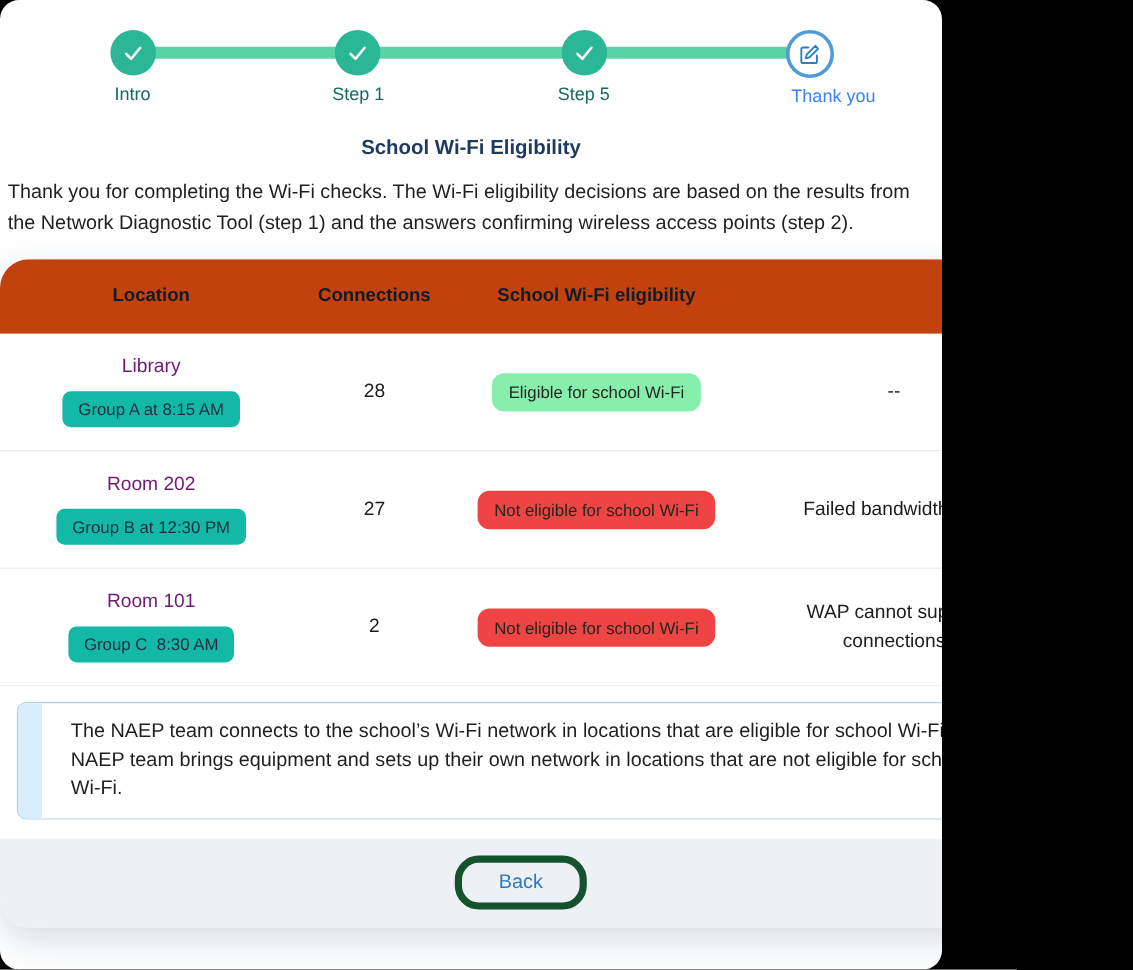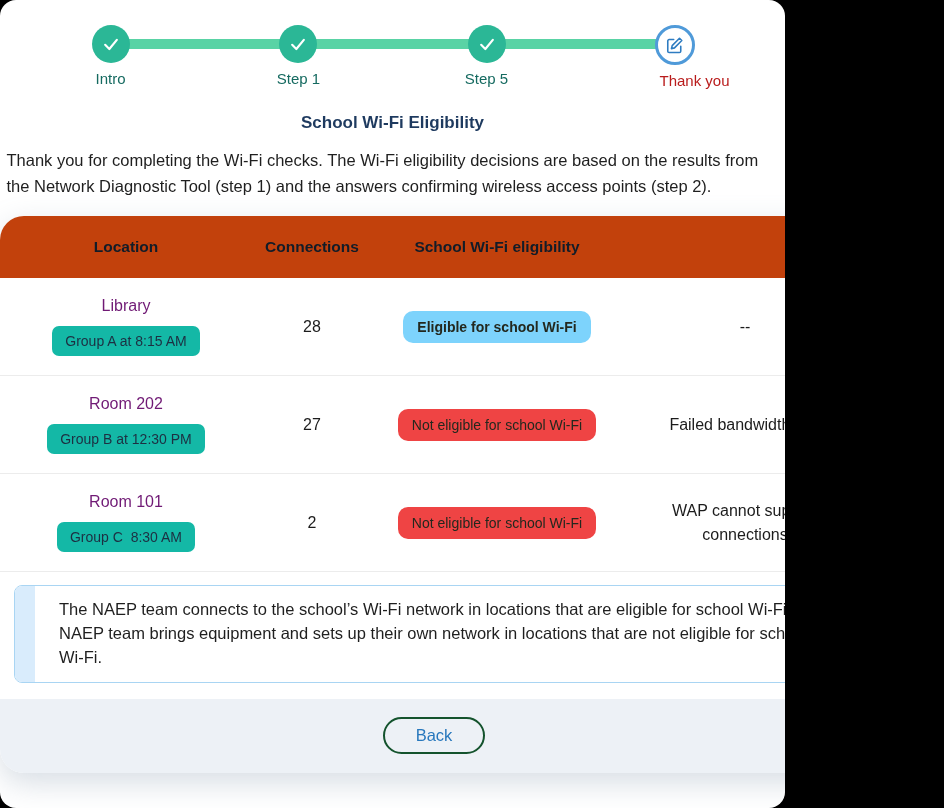--- a/index.html
+++ b/index.html
@@ -25,21 +25,21 @@
   }
   .circle{
     width:38px;height:38px;border-radius:50%;
     display:flex;align-items:center;justify-content:center;
     position:relative;z-index:1;box-sizing:border-box;cursor:pointer;
   }
   .circle.done{background:#2bb796;}
   .circle.active{background:#ffffff;border:3px solid #4f9ad9;width:40px;height:40px;color:#2e7cc1;}
   .step-label{margin-top:7px;font-size:15px;}
   .label-done{color:#156a60;}
-  .label-active{color:#b91c1c;margin-left:40px;}
+  .label-active{color:#3b82f6;margin-left:40px;}
 
   
   .title{margin:10px 0 0;text-align:center;font-size:17px;font-weight:700;color:#1e3a5f;}
   .intro{width:772px;margin:15px auto 0;font-size:16.5px;line-height:1.55;color:#1f1f1f;}
 
   
   .card{
     width:868px;margin:17px auto 0;border-radius:24px;background:#ffffff;
     box-shadow:0 10px 30px rgba(130,150,170,.32);overflow:hidden;
   }
@@ -48,37 +48,37 @@
   .th{text-align:center;font-weight:700;font-size:15.5px;color:#121c28;}
   .trow{min-height:97px;border-bottom:1px solid #ececec;text-align:center;}
   .loc{display:flex;flex-direction:column;align-items:center;gap:11px;padding:12px 0;}
   .loc-name{font-size:16px;color:#701a75;}
   .pill{
     background:#14b8a6;color:#1d2f42;font-size:14px;
     padding:7px 13px;border-radius:7px;white-space:pre;
   }
   .conn{font-size:16px;color:#1c1c1c;}
   .badge{display:inline-block;justify-self:center;font-size:14px;padding:8px 14px;border-radius:10px;color:#23281e;}
-  .badge.yes{background:#7dd3fc;font-weight:bold;}
+  .badge.yes{background:#86efac;}
   .badge.no{background:#ef4444;}
   .details{font-size:16px;color:#1c1c1c;line-height:1.45;padding:0 10px;}
 
   
   .note-row{padding:13px 14px 16px;background:#ffffff;}
   .note-box{
     position:relative;border:1.5px solid #a9d5f3;border-radius:8px;
     padding:12px 18px 12px 44px;overflow:hidden;background:#ffffff;
   }
   .note-accent{position:absolute;left:0;top:0;bottom:0;width:20px;background:#d9ecfc;}
   .note-text{margin:0;font-size:16.5px;line-height:1.45;color:#1f1f1f;}
 
   
   .tfoot{background:#edf1f6;height:74px;display:flex;align-items:center;justify-content:center;}
   .back-btn{
-    background:transparent;border:2px solid #14532d;color:#2878bd;
+    background:transparent;border:6px solid #14532d;color:#2878bd;
     font-size:16.5px;border-radius:20px;padding:7px 31px;
     font-family:inherit;cursor:pointer;
   }
 </style>
 </head>
 <body>
 
 <div class="page">
 
   <div class="stepper">

